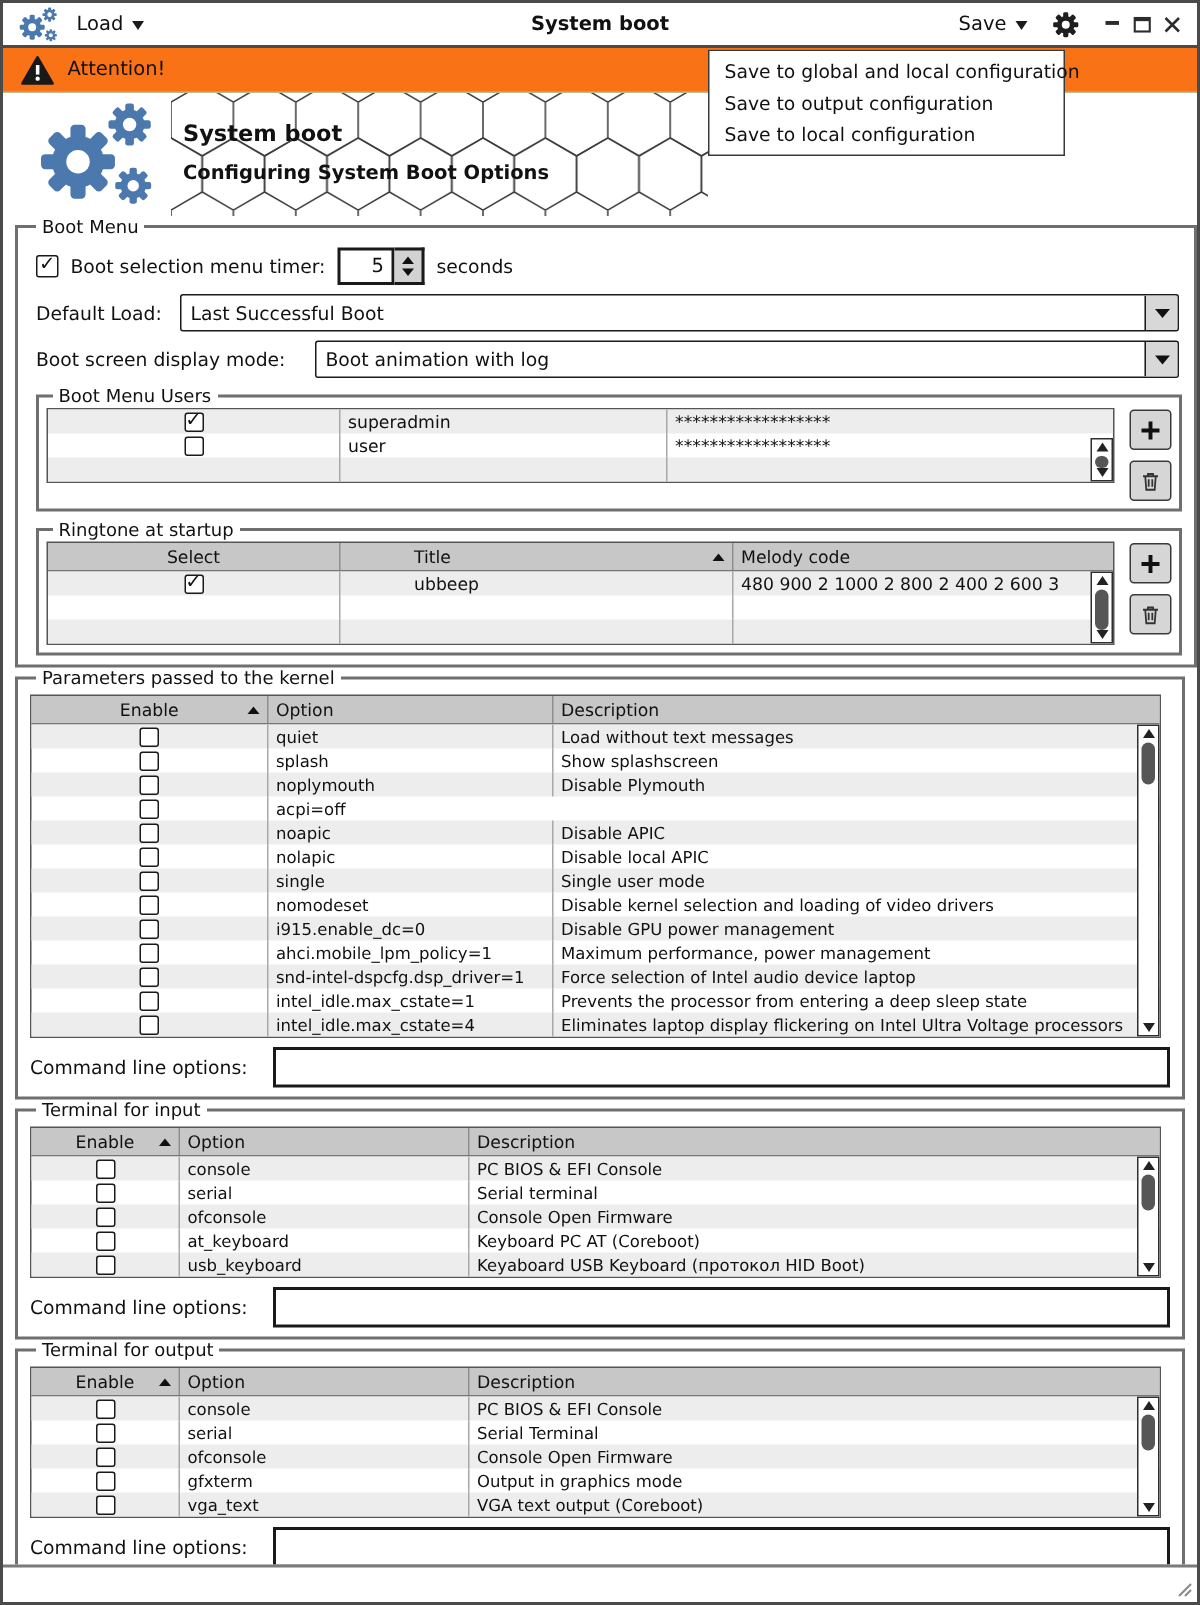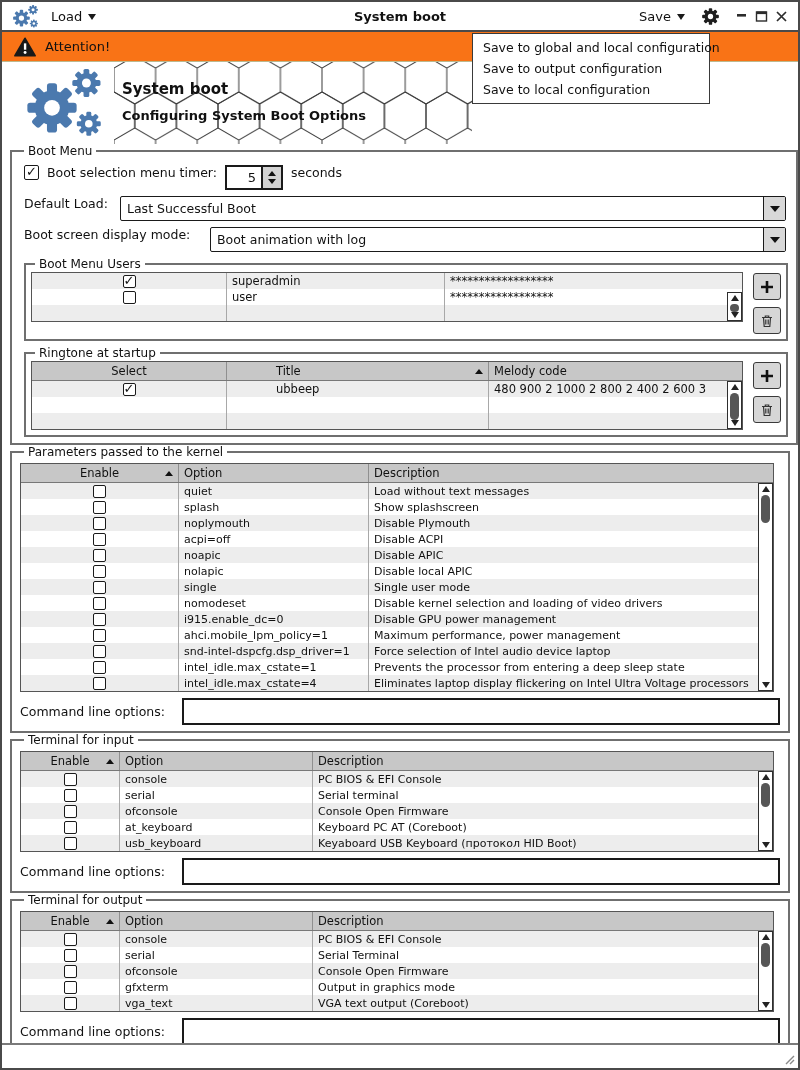--- a/index.html
+++ b/index.html
@@ -25,21 +25,21 @@
   .h-title{position:absolute;left:120px;top:18px;font-size:15px;font-weight:bold;}
   .h-sub{position:absolute;left:120px;top:46px;font-size:13px;font-weight:bold;}
   
   fieldset.fs{margin:0 8px;border:2px solid #6f6f6f;padding:1px 6px 6px 6px;}
   fieldset.fs>legend{font-size:12px;padding:0 4px;margin-left:6px;}
   fieldset.grp{margin:5px 2px 0 6px;border:2px solid #6f6f6f;padding:1px 5px 5px 5px;}
   fieldset.grp>legend{font-size:12px;padding:0 4px;margin-left:4px;}
   .fs-boot{margin-top:4px;}
   .fs-kernel,.fs-termin,.fs-termout{margin-top:8px;}
   
-  .bm-row{display:flex;margin:6px 4px 0 6px;font-size:12.5px;gap:8px;}
+  .bm-row{display:flex;align-items:center;margin:6px 4px 0 6px;font-size:12.5px;gap:8px;}
   .cb{width:13px;height:13px;min-width:13px;border:1.5px solid #1a1a1a;background:#fff;border-radius:2px;
       display:inline-flex;align-items:center;justify-content:center;}
   .cb-lg{width:15px;height:15px;min-width:15px;}
   .cb.on::after{content:"✓";font-size:13px;font-weight:bold;line-height:1;margin-top:-2px;}
   .spinner{display:flex;height:25px;width:58px;}
   .spin-val{flex:1;border:2px solid #1a1a1a;background:#fff;display:flex;align-items:center;justify-content:flex-end;padding-right:5px;font-size:13px;}
   .spin-btns{width:20px;border:2px solid #1a1a1a;border-left:none;background:#d2d2d2;display:flex;flex-direction:column;align-items:center;justify-content:center;gap:3px;}
   .tri-up{width:0;height:0;border-bottom:5px solid #111;border-left:4px solid transparent;border-right:4px solid transparent;}
   .tri-dn{width:0;height:0;border-top:5px solid #111;border-left:4px solid transparent;border-right:4px solid transparent;}
   .combo{flex:1;height:25px;border:1.5px solid #1a1a1a;border-radius:2px;display:flex;background:#fff;align-items:stretch;overflow:hidden;}
@@ -352,21 +352,20 @@
               <span class="cb"></span>
             </div>
             <div class="td c2">noplymouth</div>
             <div class="td c3">Disable Plymouth</div>
           </div>
         <div class="tr">
             <div class="td c1 center">
               <span class="cb"></span>
             </div>
             <div class="td c2">acpi=off</div>
-            <div class="td c3">Disable ACPI</div>
           </div>
         <div class="tr">
             <div class="td c1 center">
               <span class="cb"></span>
             </div>
             <div class="td c2">noapic</div>
             <div class="td c3">Disable APIC</div>
           </div>
         <div class="tr">
             <div class="td c1 center">

